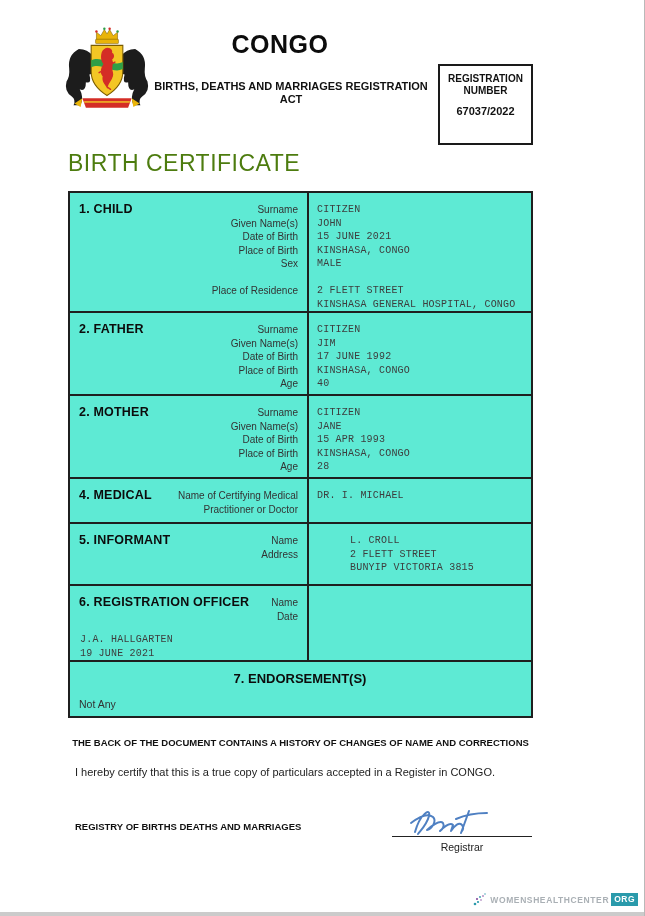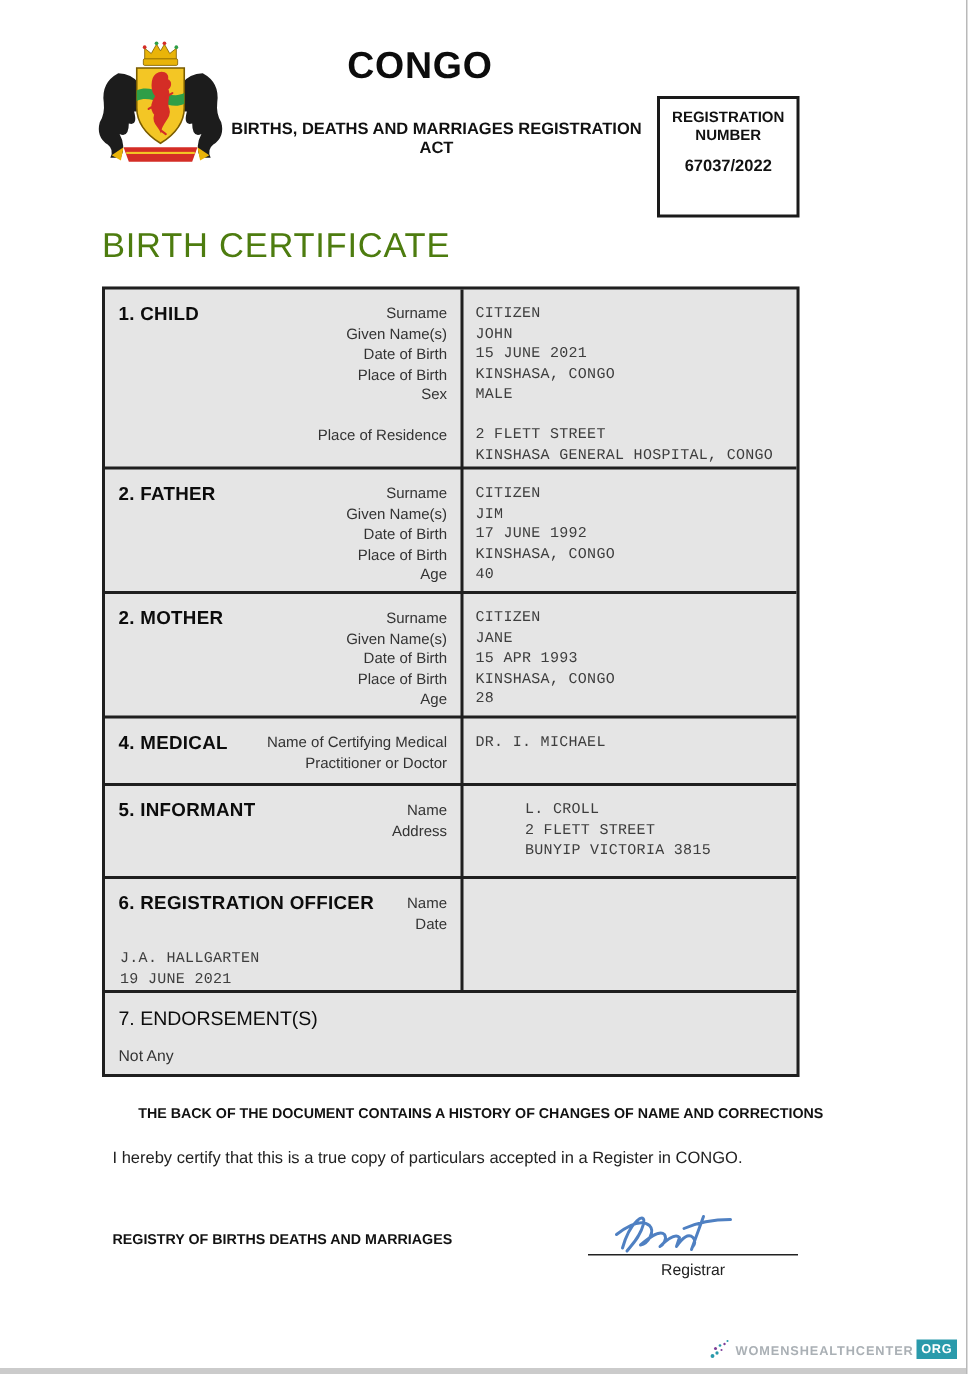--- a/index.html
+++ b/index.html
@@ -25,21 +25,21 @@
   }
   .reg-box-label { font-size:10px; font-weight:bold; line-height:12px; color:#111; white-space:pre-line; }
   .reg-box-number { margin-top:8px; font-size:11px; font-weight:bold; color:#111; }
   .document-title {
     margin:0 0 0 68px; width:465px; 
     font-size:23px; font-weight:normal; color:#4d7c0f; letter-spacing:0.5px;
   }
   
   .cert-table {
     position:relative; margin:14px 0 0 68px; width:465px;
-    border:2px solid #1f1f1f; background:#e5e5e5;
+    border:2px solid #1f1f1f; background:#5eead4;
   }
   .v-divider {
     position:absolute; left:237px; top:0; bottom:54px; width:2px; background:#1f1f1f;
   }
   .row { position:relative; display:flex; border-bottom:2px solid #1f1f1f; }
   .row:last-child { border-bottom:none; }
   .row-heading {
     position:absolute; left:9px; top:9px;
     font-size:12.5px; font-weight:bold; color:#0c0c0c; letter-spacing:0.2px;
   }
@@ -47,25 +47,25 @@
   .values { flex:1; padding:10px 4px 0 10px; }
   .lab { font-size:10px; line-height:13.5px; color:#333; white-space:pre-line; }
   .val {
     font-family:"Liberation Mono", monospace; font-size:10px; line-height:13.5px;
     color:#3d3d3d; letter-spacing:0.2px; white-space:pre-line;
   }
   .gap { margin-top:13.5px; }
   .r1 { min-height:117px; } .r2 { min-height:83px; } .r3 { min-height:83px; }
   .r4 { min-height:45px; }  .r5 { min-height:62px;gap:33px; } .r6 { min-height:46px;flex-direction:column; }
   .row-endorse { display:block; min-height:54px; padding:9px 10px 0 9px; }
-  .endorse-heading { font-size:13px; font-weight:normal; color:#0c0c0c; }
+  .endorse-heading { font-size:13px; font-weight:bold; color:#0c0c0c;text-align:center; }
   .endorse-value { margin-top:12px; font-size:10.5px; color:#333; }
   
   .back-notice {
-    margin:19px 0 0 88px; width:465px; text-align:center;
+    margin:19px 0 0 68px; width:465px; text-align:center;
     font-size:9.5px; font-weight:bold; color:#111;
   }
   .certify-text { margin:18px 0 0 75px; font-size:11px; color:#222; }
   .footer-row {
     display:flex; justify-content:space-between; align-items:flex-end;
     margin:26px 112px 0 75px;
   }
   .registry-name { font-size:9.5px; font-weight:bold; color:#111; margin-bottom:21px; }
   .sig-block { width:140px; text-align:center; }
   .sig-svg { display:block; margin:0 auto -2px auto; }

